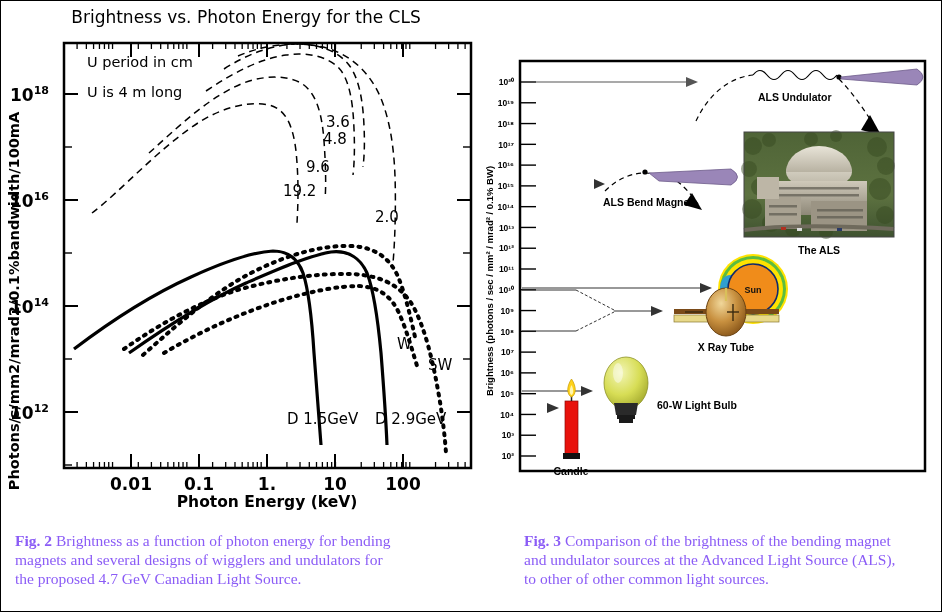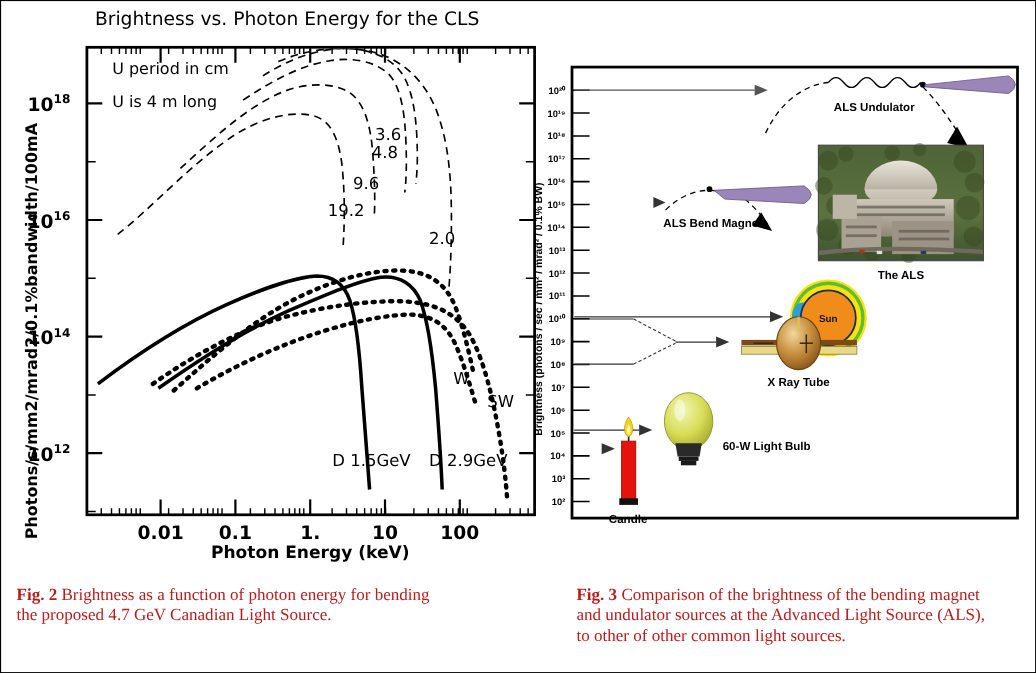--- a/index.html
+++ b/index.html
@@ -10,33 +10,33 @@
     position:relative;
     overflow:hidden;
   }
   #page{
     position:absolute;left:0;top:0;width:942px;height:612px;
     border:1px solid #000;box-sizing:border-box;background:#fff;
   }
   .panel{position:absolute;}
 
   
-  #fig2{left:15px;top:0;width:480px;height:520px;}
+  #fig2{left:0;top:0;width:480px;height:520px;}
   #fig3{left:480px;top:0;width:462px;height:520px;}
 
   svg{display:block;}
   .mono-txt{font-family:"DejaVu Sans",sans-serif;}
 
   
   .caption{
     position:absolute;
     font-family:"Liberation Serif",serif;
     font-size:15.5px;
     line-height:19px;
-    color:#b91c1c;
+    color:#8b5cf6;
   }
   #cap2{left:14px;top:530px;width:462px;}
   #cap3{left:506px;top:530px;width:450px;margin-left:17px;}
   .cap-lead{font-weight:bold;}
   .cap-line{display:block;white-space:nowrap;}
 </style>
 </head>
 <body>
 
 <div id="page">
@@ -456,20 +456,21 @@
       </g>
       <text x="90" y="474" font-size="10.5" font-weight="bold" text-anchor="middle" font-family="'Liberation Sans',sans-serif">Candle</text>
     </svg>
   </div>
 
   <div class="caption" id="cap2">
     <span class="cap-line">
       <span class="cap-lead">Fig. 2</span>
       <span>Brightness as a function of photon energy for bending</span>
     </span>
+    <span class="cap-line">magnets and several designs of wigglers and undulators for</span>
     <span class="cap-line">the proposed 4.7 GeV Canadian Light Source.</span>
   </div>
 
   <div class="caption" id="cap3">
     <span class="cap-line">
       <span class="cap-lead">Fig. 3</span>
       <span>Comparison of the brightness of the bending magnet</span>
     </span>
     <span class="cap-line">and undulator sources at the Advanced Light Source (ALS),</span>
     <span class="cap-line">to other of other common light sources.</span>

